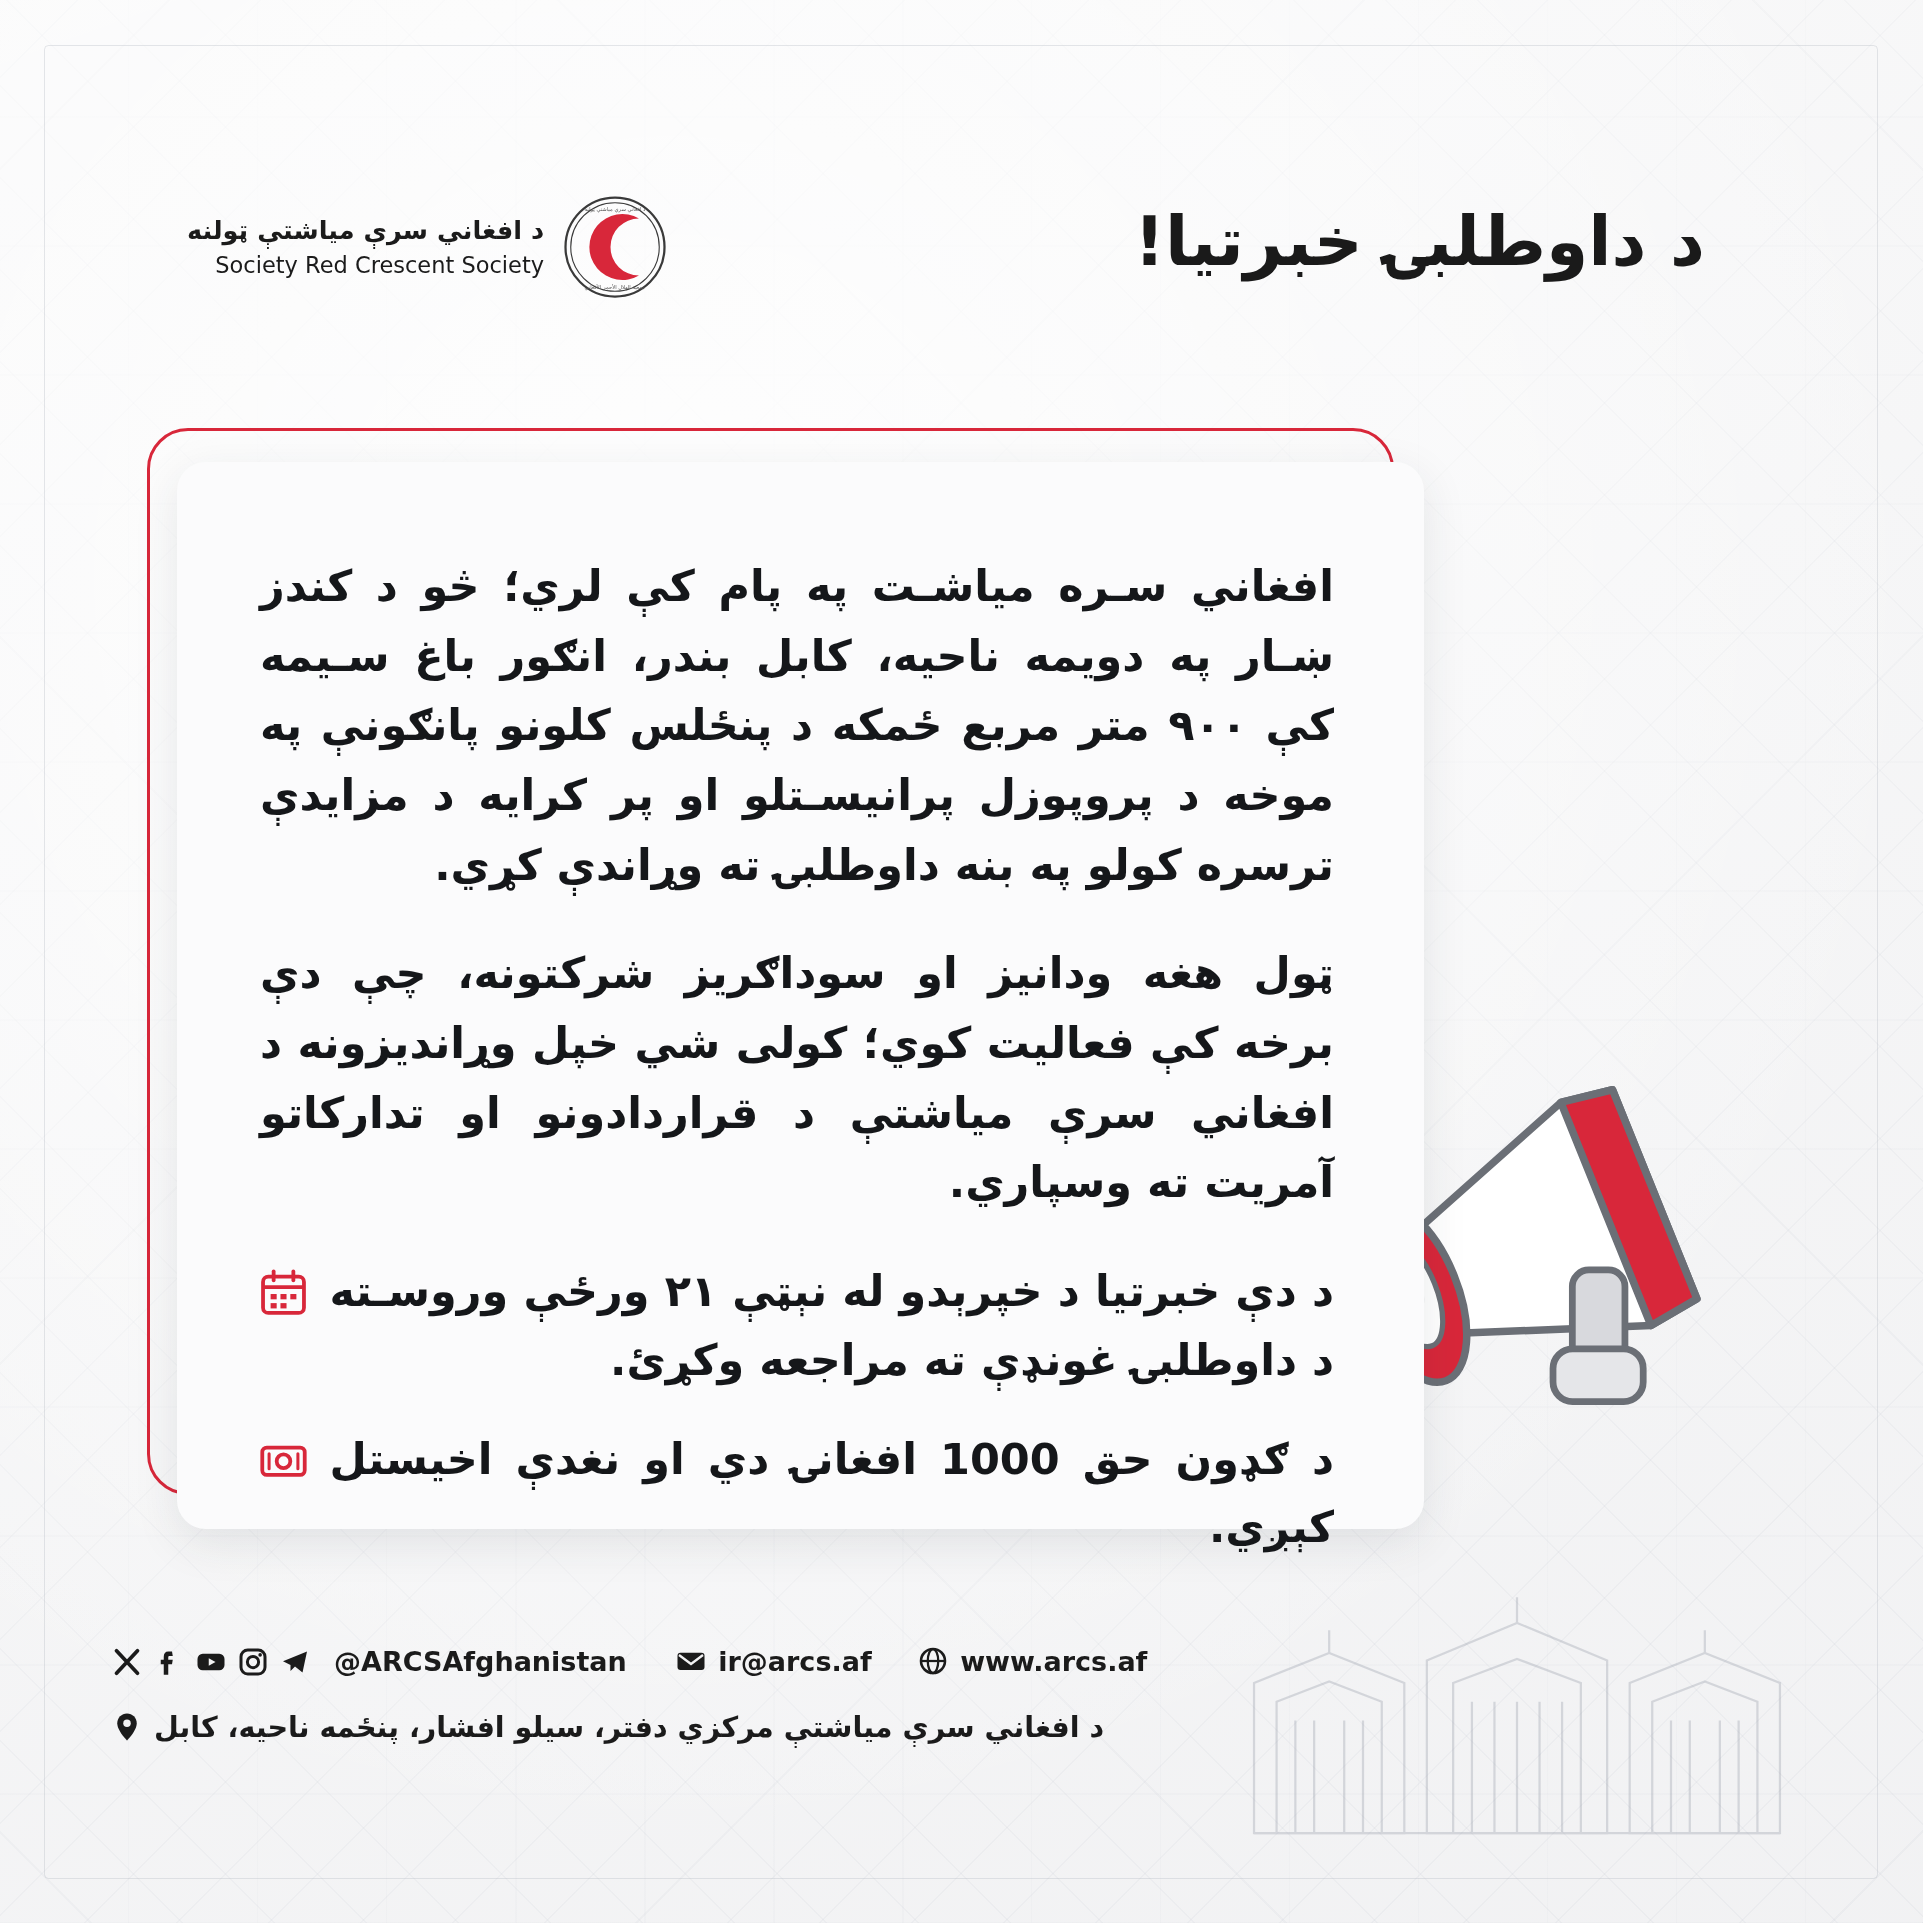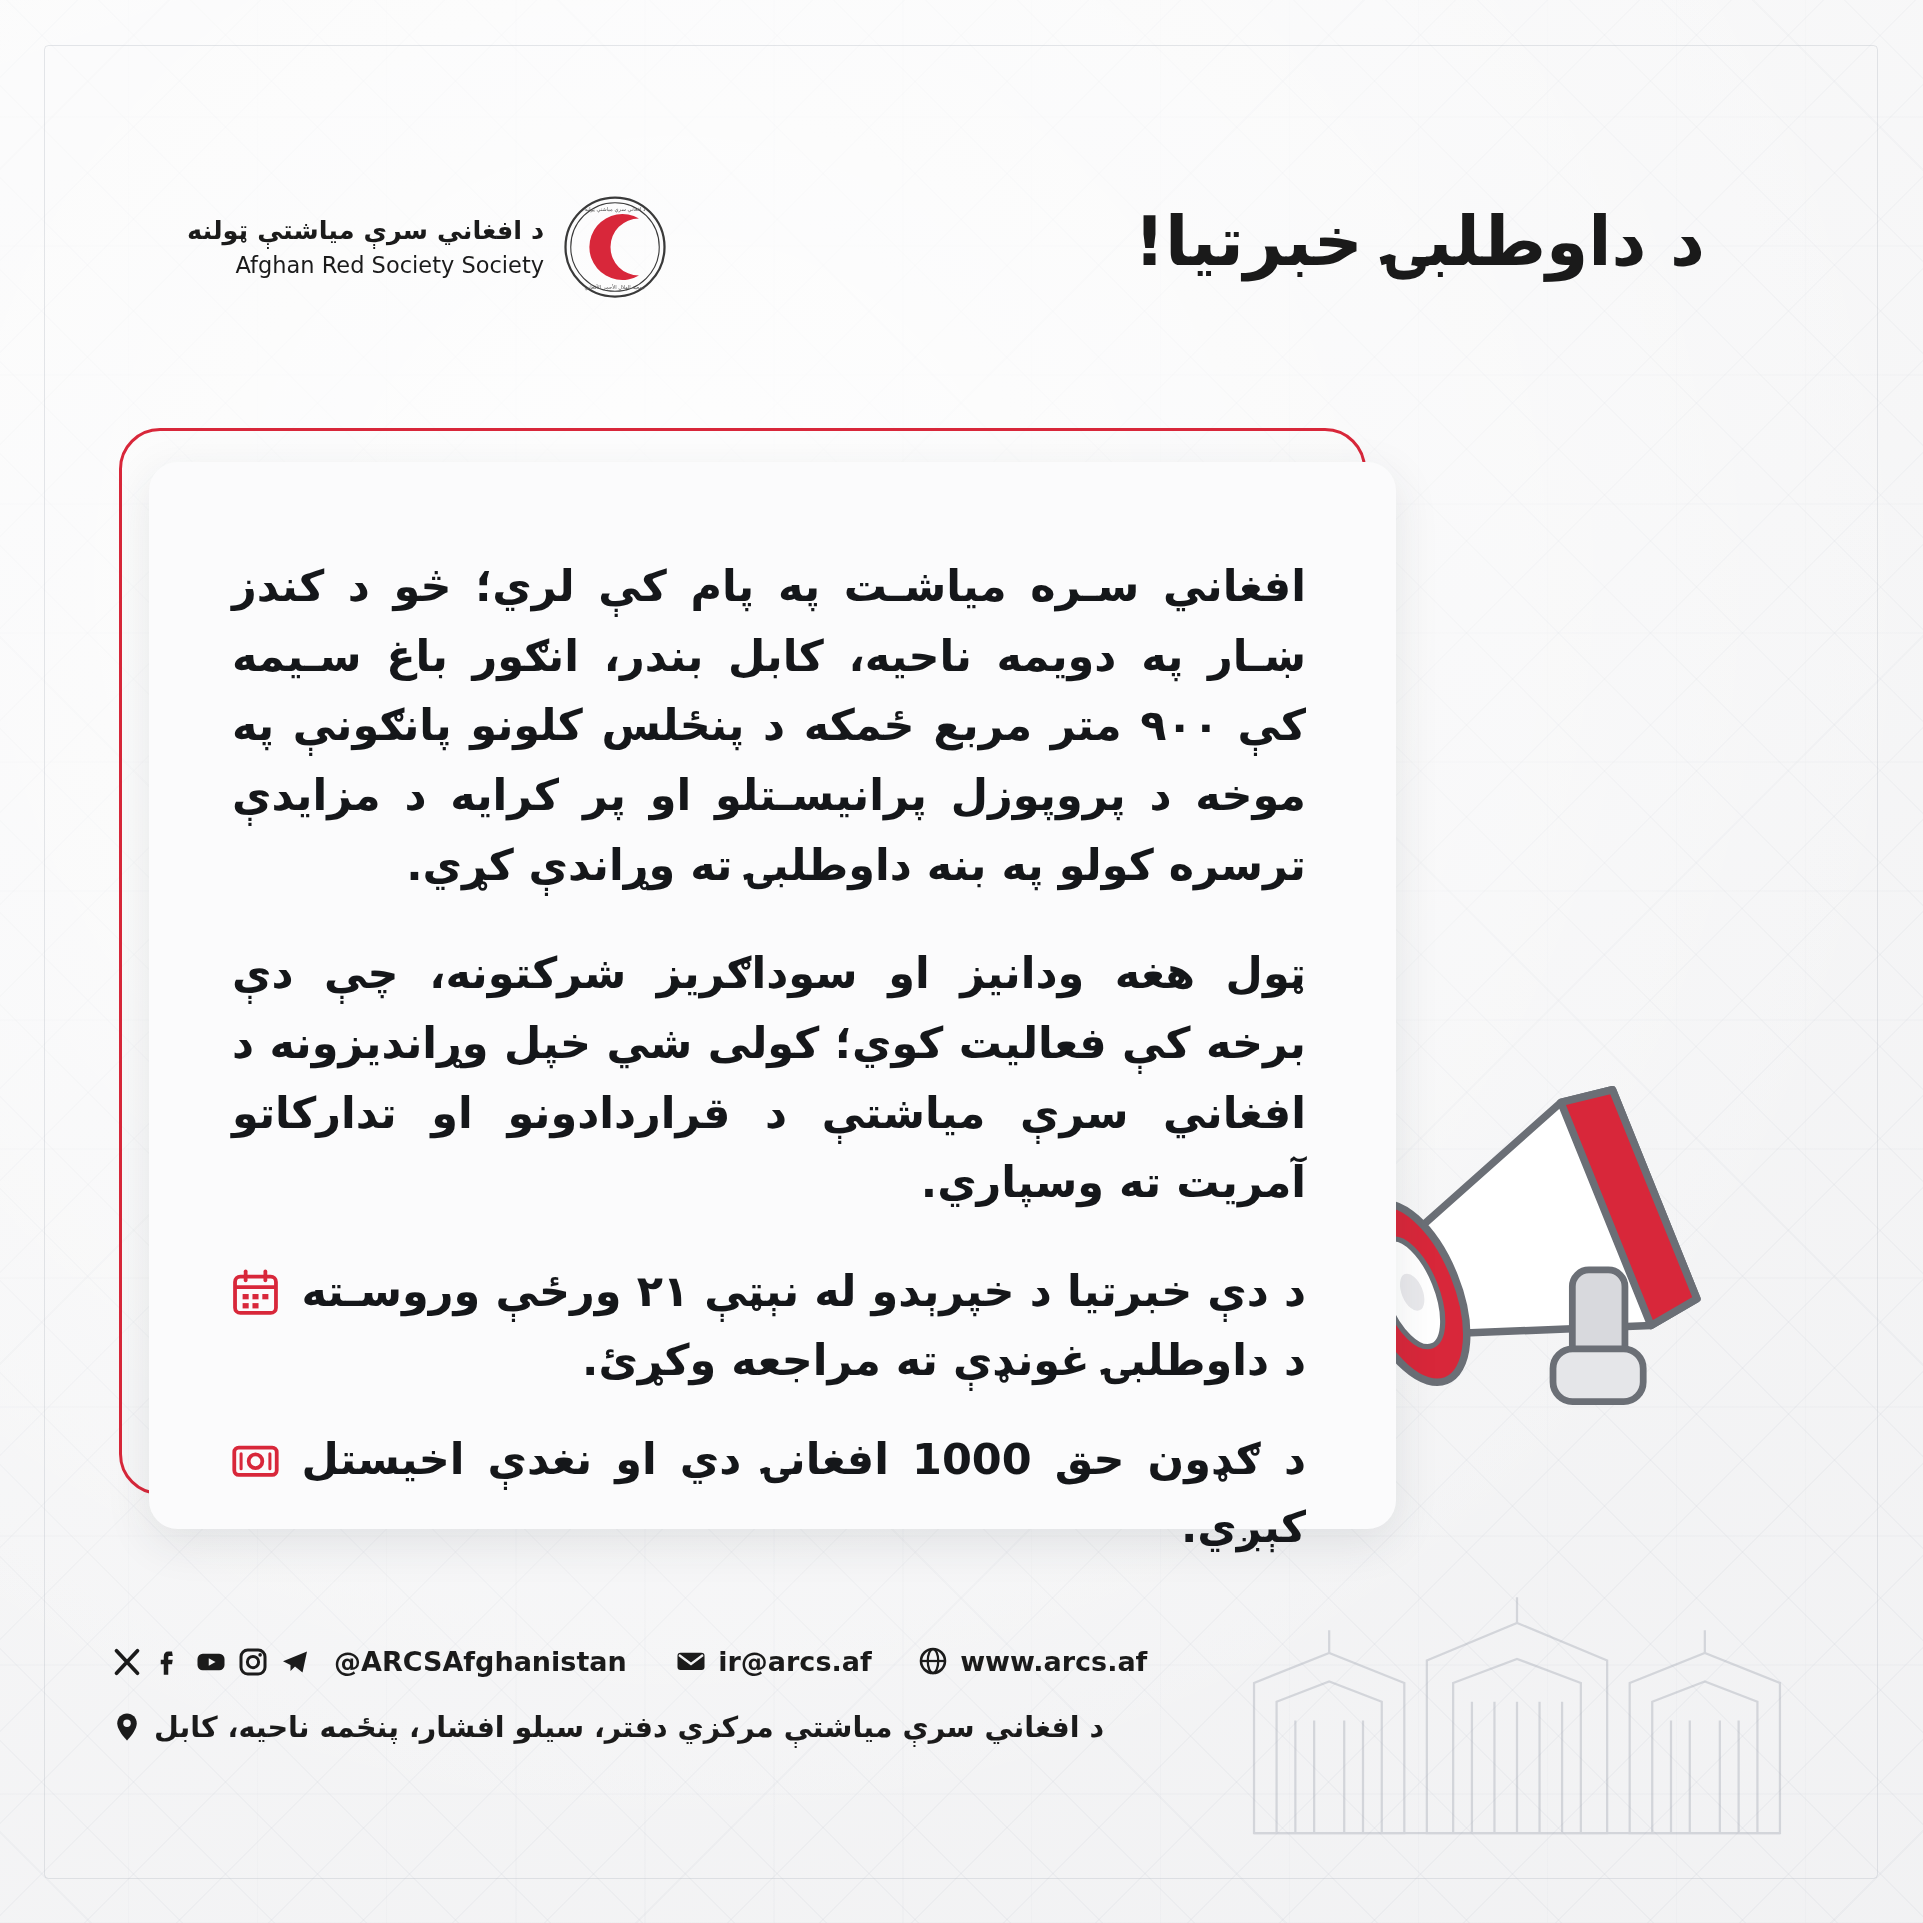--- a/index.html
+++ b/index.html
@@ -104,21 +104,21 @@
     left: 1323px;
     top: 1037px;
     width: 451px;
     height: 466px;
     transform: rotate(-8deg);
   }
 
   
   .card-wrap {
     position: absolute;
-    left: 120px;
+    left: 148px;
     top: 428px;
     width: 1247px;
     height: 1075px;
     padding-left: 8px;
   }
   .card-outline {
     position: absolute;
     left: 0;
     top: 0;
     width: 1247px;
@@ -257,21 +257,21 @@
         <svg viewBox="0 0 136 136" width="102" height="102" aria-hidden="true">
           <circle cx="68" cy="68" r="66" fill="none" stroke="#3a3a3a" stroke-width="3"></circle>
           <circle cx="68" cy="68" r="59" fill="none" stroke="#3a3a3a" stroke-width="1.5"></circle>
           <path d="M100 30 A44 44 0 1 0 100 106 A36 36 0 1 1 100 30 Z" fill="#d8273a"></path>
           <text x="68" y="20" font-size="7" fill="#555" text-anchor="middle" font-family="DejaVu Sans">د افغاني سرې مياشتې ټولنه</text>
           <text x="68" y="124" font-size="7" fill="#555" text-anchor="middle" font-family="DejaVu Sans">جمعية الهلال الأحمر الأفغاني</text>
         </svg>
       </div>
       <div class="brand-text">
         <div class="brand-ps">د افغاني سرې مياشتې ټولنه</div>
-        <div class="brand-en">Afghan Red Society Society</div>
+        <div class="brand-en">Society Red Crescent Society</div>
       </div>
     </div>
   </div>
 
   <div class="megaphone">
     <svg viewBox="0 0 600 620" width="451" height="466" aria-hidden="true">
       <g transform="rotate(-14 300 310)">
         <path d="M120 210 L400 110 L470 120 L470 420 L400 430 L120 330 Z" fill="#ffffff" stroke="#6b6f76" stroke-width="10" stroke-linejoin="round"></path>
         <ellipse cx="120" cy="270" rx="62" ry="126" fill="#d8273a" stroke="#6b6f76" stroke-width="10"></ellipse>
         <ellipse cx="120" cy="270" rx="34" ry="76" fill="#ffffff" stroke="#6b6f76" stroke-width="7"></ellipse>

